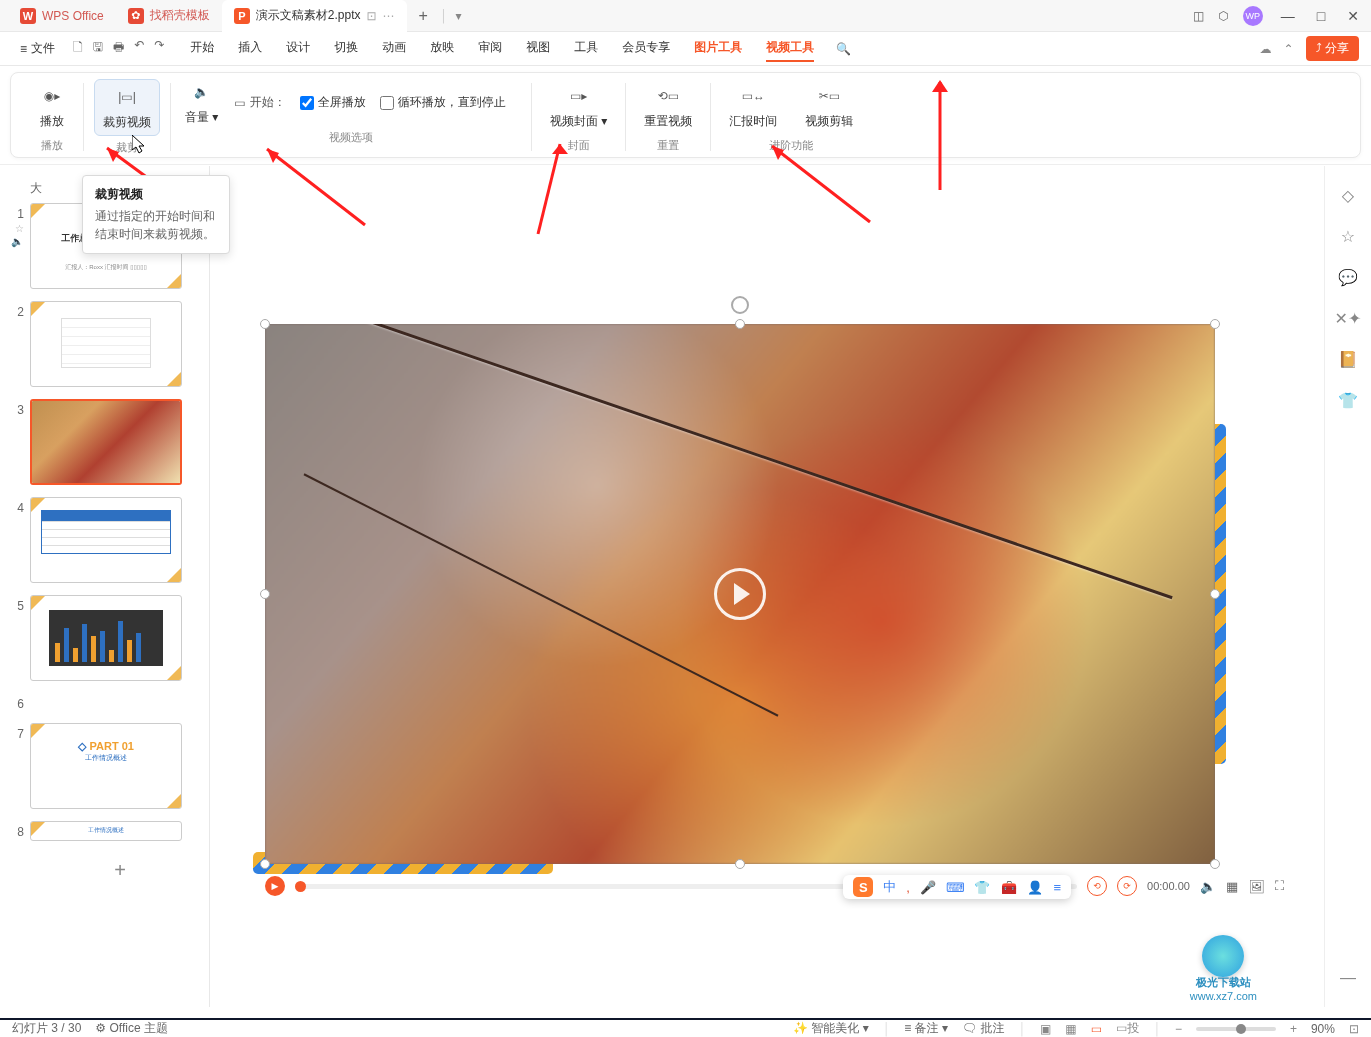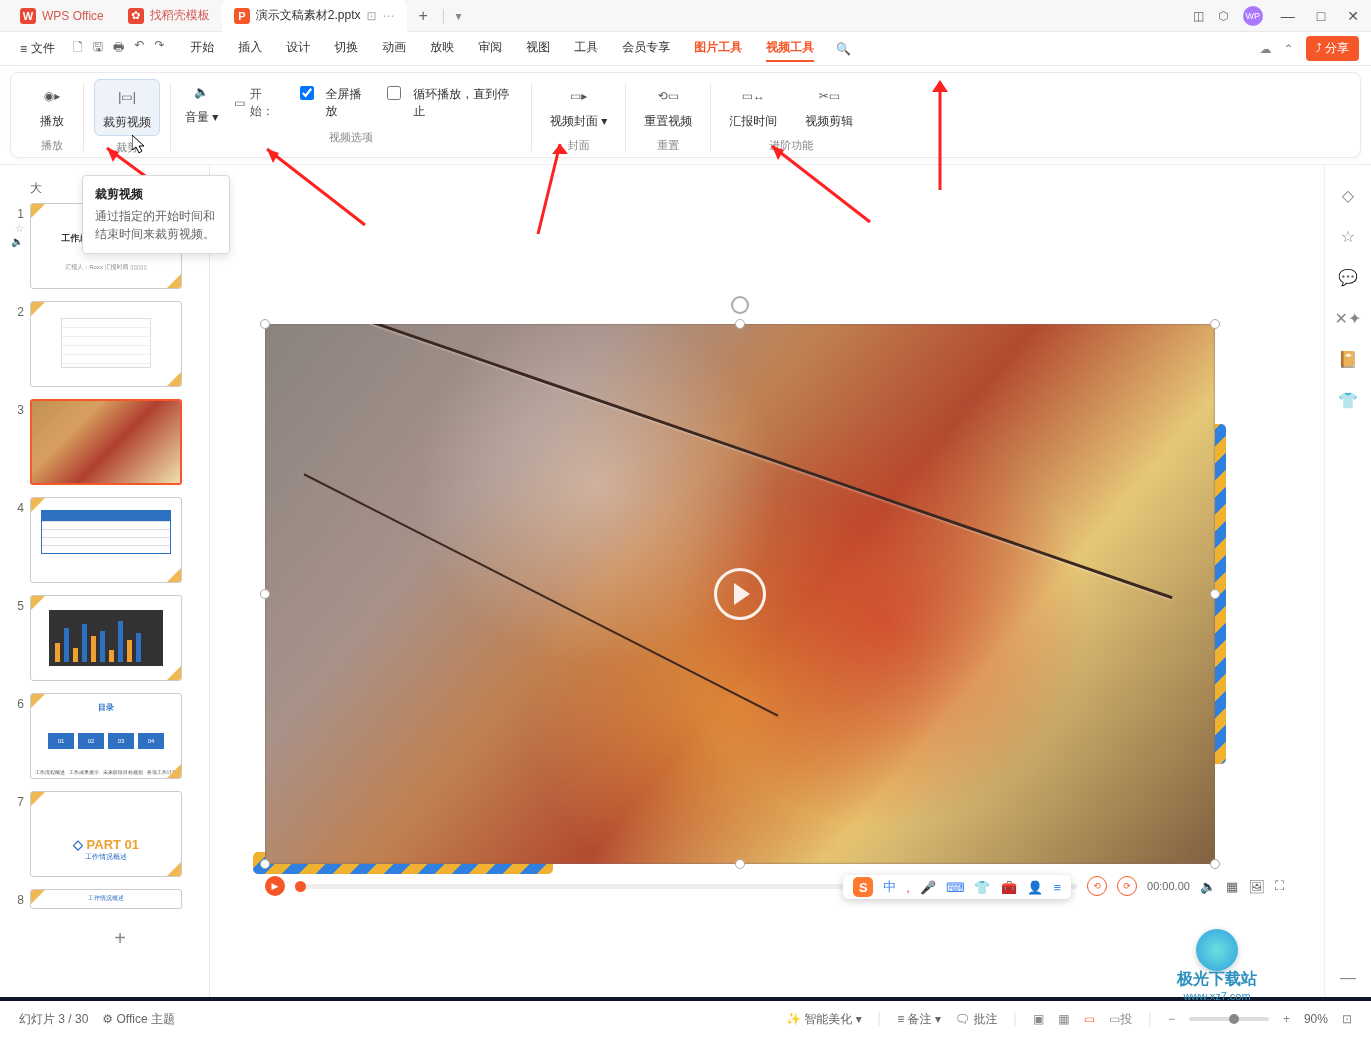--- a/index.html
+++ b/index.html
@@ -40,21 +40,21 @@
 .ribbon-wrap { background: #fff; padding: 6px 10px; border-bottom: 1px solid #eee; position: relative; }
 .ribbon { display: flex; background: #fff; border: 1px solid #e8e8e8; border-radius: 8px; padding: 6px 10px 2px; box-shadow: 0 1px 4px rgba(0,0,0,0.04); gap: 0; }
 .rgroup { display: flex; flex-direction: column; align-items: center; padding: 0 10px; }
 .rgroup.wide { align-items: stretch; }
 .rgroup .top { display: flex; gap: 12px; align-items: center; flex-wrap: wrap; }
 .rgroup .label { color: #888; font-size: 11px; margin-top: 4px; text-align: center; }
 .vsep { width: 1px; background: #e8e8e8; margin: 4px 0; }
 .bigbtn { display: flex; flex-direction: column; align-items: center; gap: 4px; padding: 4px 8px; border-radius: 6px; cursor: pointer; }
 .bigbtn.hovered { background: #eef3fa; border: 1px solid #c8dbf0; }
 .bigbtn .ico { width: 26px; height: 26px; display: flex; align-items: center; justify-content: center; color: #555; }
-.cbx { display: flex; gap: 12px; }
+.cbx { display: flex; align-items: center; gap: 4px; }
 .cbx input { width: 14px; height: 14px; }
 .selbox { border: 1px solid #d8d8d8; border-radius: 4px; padding: 2px 20px 2px 8px; position: relative; }
 .selbox::after { content: '▾'; position: absolute; right: 4px; top: 1px; color: #888; font-size: 10px; }
 .startlabel { color: #555; display: flex; align-items: center; gap: 4px; }
 
 
 .tooltip { position: absolute; left: 82px; top: 175px; background: #fff; border: 1px solid #dadada; border-radius: 4px; box-shadow: 0 3px 10px rgba(0,0,0,0.12); padding: 10px 12px; width: 148px; font-size: 12px; z-index: 30; }
 .tooltip .tt-title { font-weight: 600; color: #222; margin-bottom: 4px; }
 .tooltip .tt-body { color: #666; line-height: 1.5; }
 
@@ -77,21 +77,21 @@
 .thumb .s1-foot { font-size: 6px; text-align: center; color: #888; margin-top: 18px; }
 .thumb .s3 { width: 100%; height: 100%; background: linear-gradient(135deg,#c09050 0%,#d8a060 30%,#b04030 55%,#f0e0b0 100%); }
 .thumb .s4-tbl { margin: 12px 10px; border: 1px solid #2e70c1; }
 .thumb .s4-tbl .hdr { background: #2e70c1; height: 10px; }
 .thumb .s4-tbl .row { height: 8px; border-top: 1px solid #ddd; }
 .thumb .s5-chart { margin: 14px 18px; height: 56px; background: #333; position: relative; display: flex; align-items: flex-end; gap: 4px; padding: 4px 6px; }
 .thumb .s5-chart .bar { width: 5px; background: #2e70c1; }
 .thumb .s5-chart .bar.o { background: #f0a030; }
 .thumb .s6-bx { margin: 20px 10px; display: flex; gap: 4px; justify-content: center; }
 .thumb .s6-bx div { width: 26px; height: 16px; background: #2e70c1; font-size: 6px; color: #fff; text-align: center; line-height: 16px; }
-.thumb .s7-t { text-align: center; margin-top: 45px; font-size: 13px; color: #f0a030; font-weight: bold; }
+.thumb .s7-t { text-align: center; margin-top: 16px; font-size: 11px; color: #f0a030; font-weight: bold; }
 .thumb .s7-s { text-align: center; font-size: 7px; color: #2e70c1; }
 .newslide { width: 152px; margin-left: 44px; text-align: center; color: #888; font-size: 20px; padding: 6px; }
 
 .canvas { flex: 1; background: #fff; position: relative; }
 .stage { position: absolute; left: 55px; top: 158px; width: 950px; height: 540px; }
 .video { position: absolute; inset: 0; width:100%; height:100%; background: #7a6862; border-radius: 2px; overflow: hidden; }
 .video-img { position: absolute; inset: 0; background:
   radial-gradient(circle at 35% 30%, rgba(255,255,255,0.35) 0%, transparent 25%),
   radial-gradient(circle at 65% 55%, rgba(210,70,40,0.8) 0%, transparent 30%),
   radial-gradient(circle at 50% 70%, rgba(235,160,60,0.8) 0%, transparent 35%),
@@ -128,25 +128,25 @@
 .arrow polygon { fill: #ff2020; }
 
 
 .imebar { position: absolute; right: 300px; bottom: 138px; height: 24px; background: #fff; border-radius: 6px; box-shadow: 0 2px 8px rgba(0,0,0,0.2); display: flex; align-items: center; gap: 10px; padding: 0 10px; z-index: 40; }
 .imebar .sogou { width: 20px; height: 20px; background: #ff7a2e; border-radius: 5px; color: #fff; font-weight: bold; display: flex; align-items: center; justify-content: center; font-size: 13px; }
 .imebar .imi { color: #4285f4; font-size: 13px; }
 
 
 .watermark { position: absolute; right: 114px; bottom: 35px; display: flex; flex-direction: column; align-items: center; z-index: 50; }
 .watermark .wm-icon { width: 42px; height: 42px; border-radius: 50%; background: radial-gradient(circle,#6bdfdf 0%,#2ea0e0 100%); box-shadow: 0 2px 6px rgba(0,0,0,0.2); }
-.watermark .wm-text { font-size: 16px; color: #2e90c0; font-weight: bold; margin-top: -2px;}
+.watermark .wm-text { font-size: 11px; color: #2e90c0; font-weight: bold; margin-top: -2px;}
 .watermark .wm-url { font-size: 11px; color: #2e90c0; }
 
 
-.statusbar { position: absolute; bottom: 0; left: 0; right: 0; height: 40px; background: #fff; border-top: 4px solid #0f172a; display: flex; align-items: center; padding: 0 19px; gap: 14px; color: #666; font-size: 12px; }
+.statusbar { position: absolute; bottom: 0; left: 0; right: 0; height: 19px; background: #fff; border-top: 2px solid #0f172a; display: flex; align-items: center; padding: 0 12px; gap: 14px; color: #666; font-size: 12px; }
 .statusbar .sp { flex: 1; }
 .statusbar .sicon { color: #888; }
 .statusbar .dot-o { color: #f65729; }
 
 
 .cursor { position: absolute; left: 132px; top: 135px; z-index: 35; pointer-events: none; }
 </style>
 </head>
 <body>
 
@@ -358,37 +358,20 @@
           <div class="bar o" style="height:25%"></div>
             <div class="bar" style="height:85%"></div>
           <div class="bar o" style="height:45%"></div>
             <div class="bar" style="height:60%"></div>
         </div>
       </div>
     </div>
 
     <div class="slide-item">
       <div class="slide-num">6</div>
-      <div class="thumb">
-          <div class="corner-tl"></div>
-          <div class="corner-br"></div>
-        <div style="text-align:center;font-size:8px;color:#2e70c1;margin-top:8px;font-weight:bold;">目录</div>
-        <div class="s6-bx">
-          <div>01</div>
-          <div>02</div>
-          <div>03</div>
-          <div>04</div>
-        </div>
-        <div style="display:flex;gap:4px;justify-content:center;font-size:5px;color:#555;">
-          <span>工作流程概述</span>
-          <span>工作成果展示</span>
-          <span>未来阶段目标规划</span>
-          <span>各项工作计划</span>
-        </div>
-      </div>
     </div>
 
     <div class="slide-item">
       <div class="slide-num">7</div>
       <div class="thumb">
           <div class="corner-tl"></div>
           <div class="corner-br"></div>
         <div class="s7-t"><span style="color:#2e70c1;">◇</span> <span>PART 01</span></div>
         <div class="s7-s">工作情况概述</div>
       </div>

